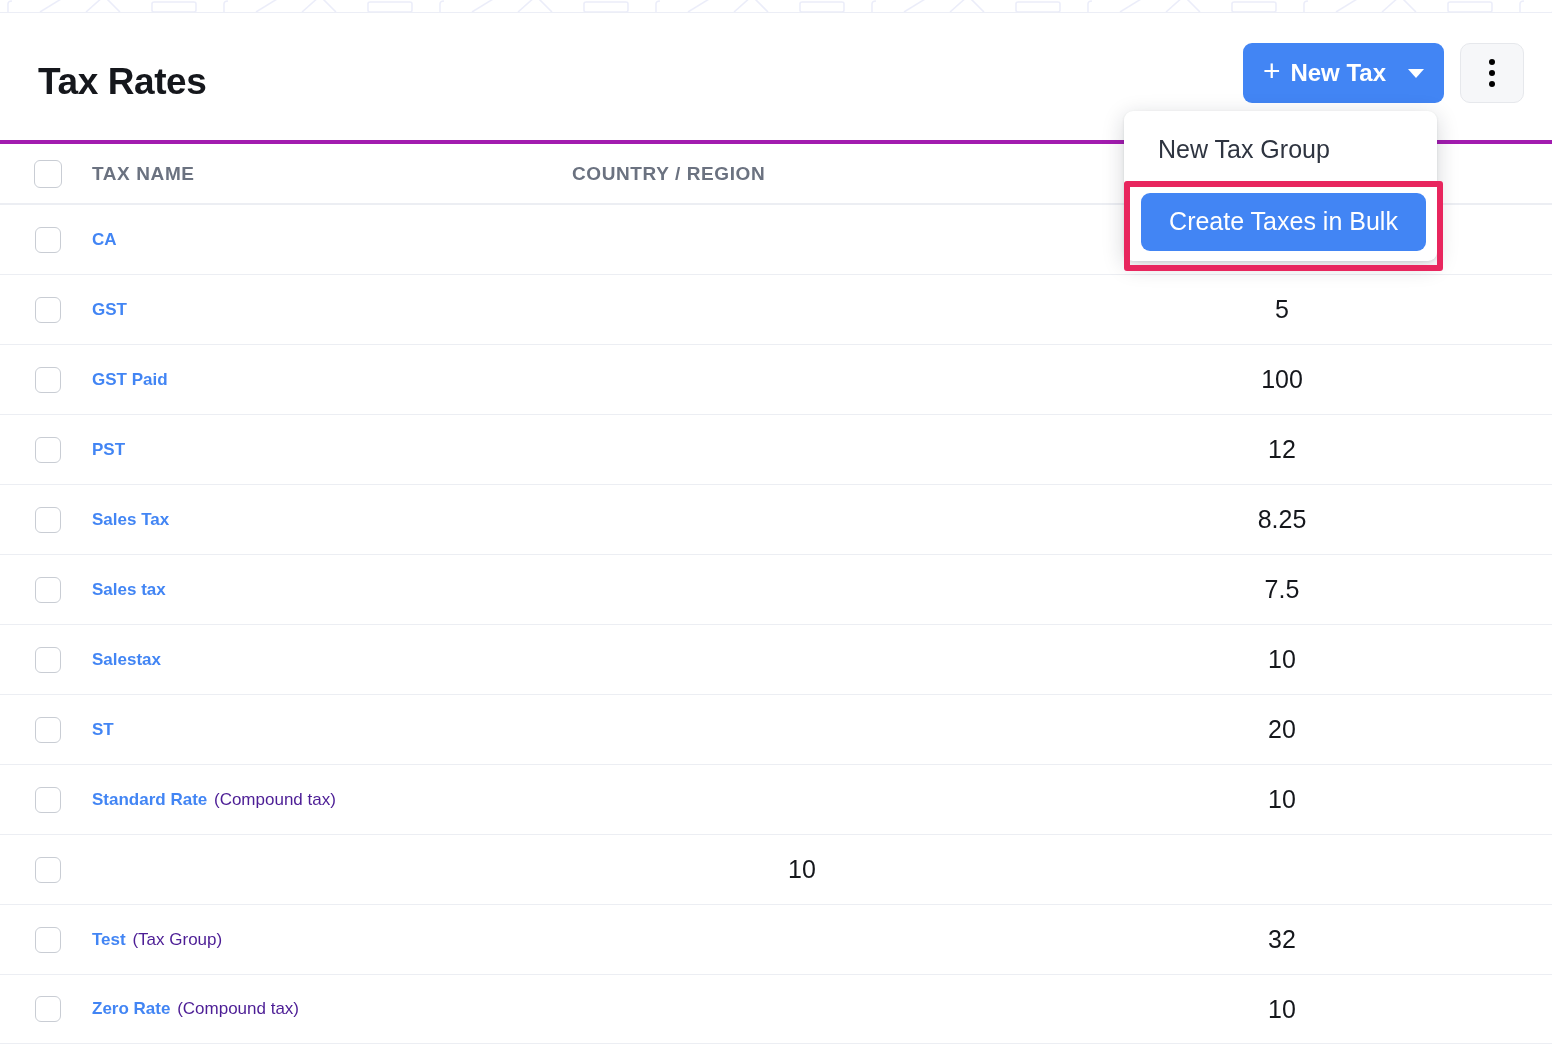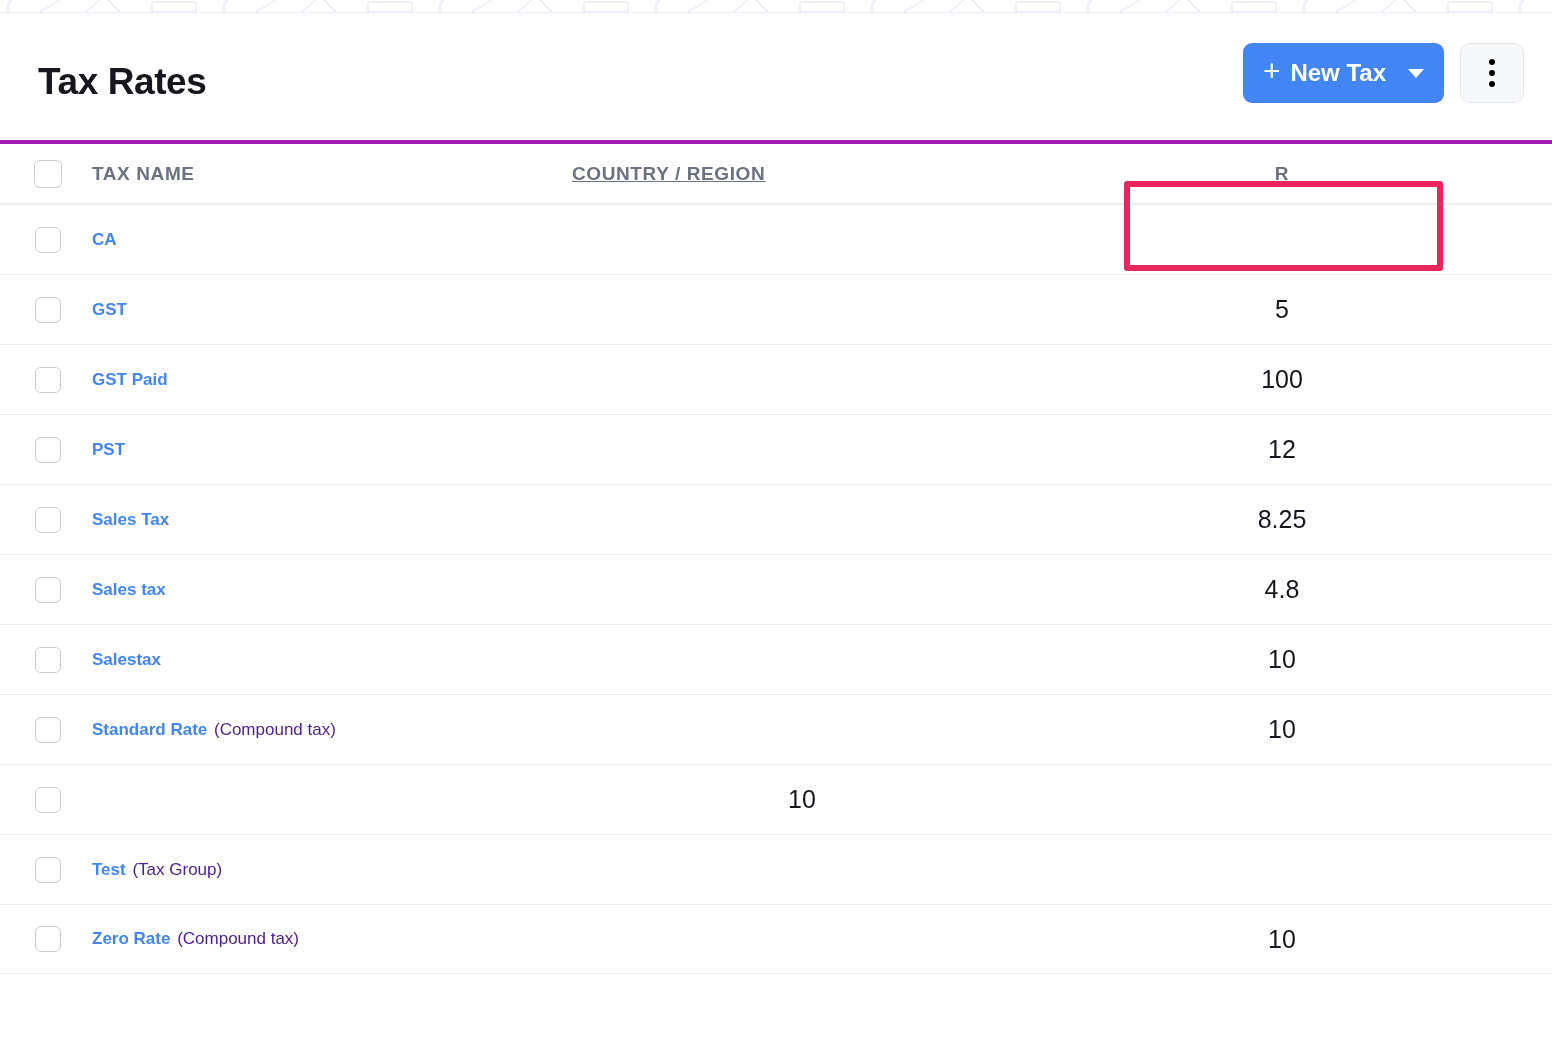--- a/index.html
+++ b/index.html
@@ -236,21 +236,21 @@
   
   .th {
     font-size: 19px;
     font-weight: 700;
     letter-spacing: .6px;
     color: #6b7280;
     text-transform: uppercase;
     white-space: nowrap;
   }
   .th-name   { flex: 0 0 480px; }
-  .th-country{ flex: 0 0 560px; text-decoration: underline; }
+  .th-country{ flex: 0 0 560px; }
   .th-rate   { flex: 0 0 300px; text-align: center; }
 </style>
 </head>
 <body>
 
 <div id="app">
 
   <div class="top-pattern">
     <svg width="1552" height="12" viewBox="0 0 1552 12" xmlns="http://www.w3.org/2000/svg">
       <g stroke="#dcdff5" stroke-width="1.6" fill="none">
@@ -347,65 +347,81 @@
           <div class="cell-country"></div>
           <div class="cell-rate">8.25</div>
           <div class="cell-tail"></div>
         </div>
         <div class="trow">
           <div class="cell-check">
             <span class="cbox"></span>
           </div>
           <div class="cell-name">Sales tax</div>
           <div class="cell-country"></div>
-          <div class="cell-rate">4.8</div>
+          <div class="cell-rate">7.5</div>
           <div class="cell-tail"></div>
         </div>
         <div class="trow">
           <div class="cell-check">
             <span class="cbox"></span>
           </div>
           <div class="cell-name">Salestax</div>
           <div class="cell-country"></div>
           <div class="cell-rate">10</div>
           <div class="cell-tail"></div>
         </div>
         <div class="trow">
           <div class="cell-check">
             <span class="cbox"></span>
           </div>
+          <div class="cell-name">ST</div>
+          <div class="cell-country"></div>
+          <div class="cell-rate">20</div>
+          <div class="cell-tail"></div>
+        </div>
+        <div class="trow">
+          <div class="cell-check">
+            <span class="cbox"></span>
+          </div>
           <div class="cell-name">Standard Rate<span class="suffix"> (Compound tax)</span></div>
           <div class="cell-country"></div>
           <div class="cell-rate">10</div>
           <div class="cell-tail"></div>
         </div>
         <div class="trow">
           <div class="cell-check">
             <span class="cbox"></span>
           </div>
           <div class="cell-country"></div>
           <div class="cell-rate">10</div>
           <div class="cell-tail"></div>
         </div>
         <div class="trow">
           <div class="cell-check">
             <span class="cbox"></span>
           </div>
           <div class="cell-name">Test<span class="suffix"> (Tax Group)</span></div>
           <div class="cell-country"></div>
+          <div class="cell-rate">32</div>
           <div class="cell-tail"></div>
         </div>
         <div class="trow">
           <div class="cell-check">
             <span class="cbox"></span>
           </div>
           <div class="cell-name">Zero Rate<span class="suffix"> (Compound tax)</span></div>
           <div class="cell-country"></div>
           <div class="cell-rate">10</div>
           <div class="cell-tail"></div>
         </div>
       </div>
   </div>
 
+  <div class="dropdown">
+    <div class="dd-item">New Tax Group</div>
+    <div class="dd-item-highlight-wrap">
+      <div class="dd-item-active">Create Taxes in Bulk</div>
+    </div>
+  </div>
 
   <div class="focus-ring"></div>
 
 </div>
 
 </body></html>

